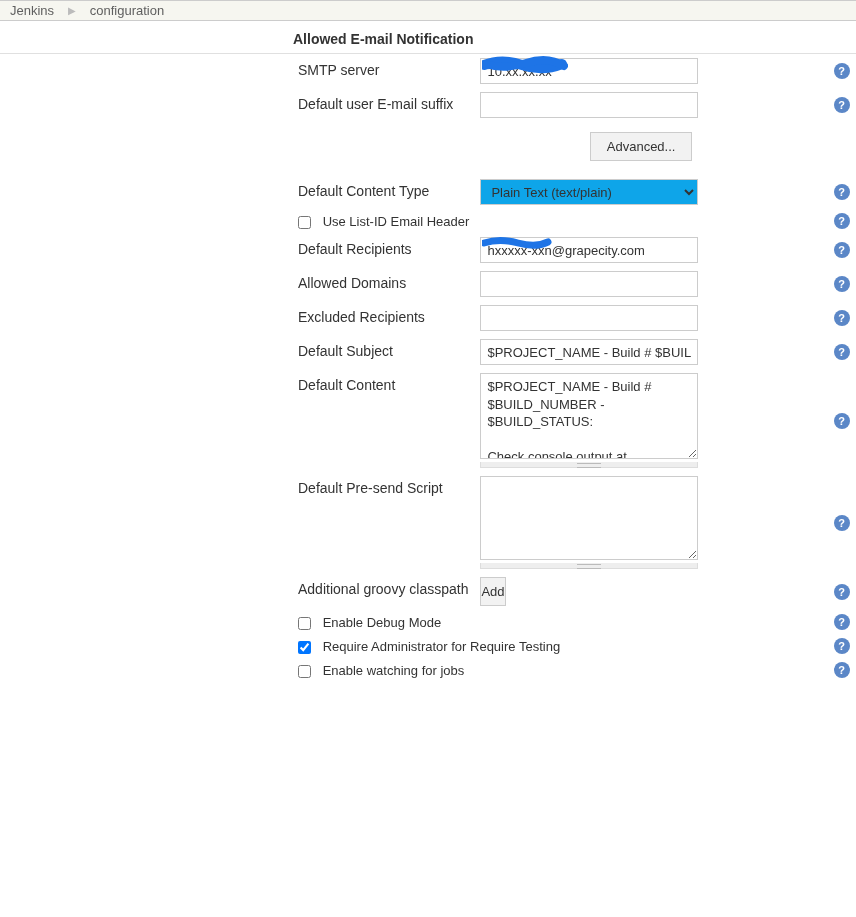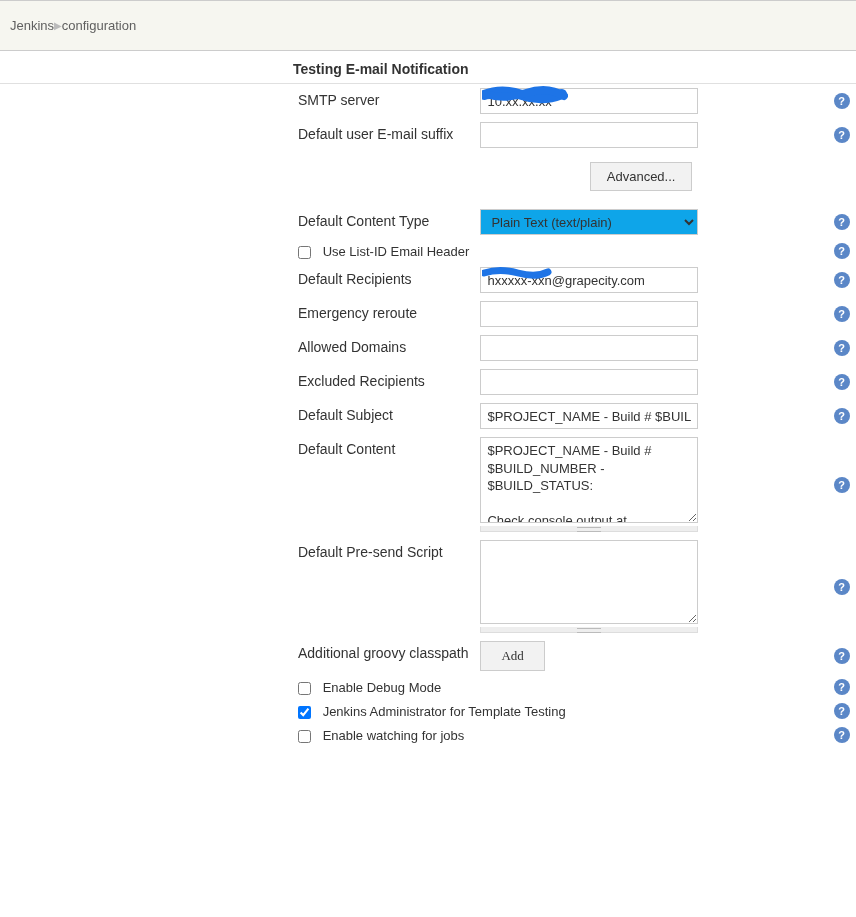--- a/index.html
+++ b/index.html
@@ -1,17 +1,17 @@
 <!DOCTYPE html>
 <html><head>
 <meta charset="utf-8">
 <style>
 * { box-sizing: border-box; margin: 0; padding: 0; }
 body { font-family: Helvetica, Arial, sans-serif; font-size: 13px; color: #333; background: #fff; width: 856px; }
-.breadcrumb { background: #f6f6f0; border-top: 1px solid #ccc; border-bottom: 1px solid #ccc; padding: 17px 10px; display: flex; align-items: center; color: #5f5f5f; }
+.breadcrumb { background: #f6f6f0; border-top: 1px solid #ccc; border-bottom: 1px solid #ccc; padding: 2px 10px; display: flex; align-items: center; gap: 14px; color: #5f5f5f; }
 .breadcrumb a { color: #5f5f5f; text-decoration: none; }
 .breadcrumb .sep { color: #bbb; font-size: 10px; }
 .content { padding: 0 0 20px 0; margin-top: 2px; }
 .section-header { font-weight: bold; color: #333; padding: 8px 0 6px 293px; border-bottom: 1px solid #e0e0e0; font-size: 14px; }
 .form-table { width: 100%; border-collapse: collapse; }
 .form-table td { padding: 4px 6px; vertical-align: top; }
 td.label { width: 300px; padding-left: 298px; color: #333; padding-top: 8px; white-space: nowrap; font-size: 14px; }
 td.control { width: 520px; padding-top: 4px; }
 td.help { width: 30px; text-align: center; vertical-align: middle; }
 input[type=text], select, textarea { width: 218px; border: 1px solid #ccc; padding: 4px 6px; font-family: inherit; font-size: 13px; color: #333; background: #fff; }
@@ -32,21 +32,21 @@
 </head>
 <body>
 
 <div class="breadcrumb">
   <a href="#">Jenkins</a>
   <span class="sep">▶</span>
   <a href="#">configuration</a>
 </div>
 
 <div class="content">
-  <div class="section-header">Testing E-mail Notification</div>
+  <div class="section-header">Allowed E-mail Notification</div>
 
   <table class="form-table">
     <tbody>
         <tr>
       <td class="label">SMTP server</td>
       <td class="control">
         <span class="redact" style="width:218px;">
           <input type="text" value="10.xx.xx.xx" style="">
           <svg width="86" height="18">
                 <path d="M2 9 Q 20 2 40 9 T 80 8" stroke="#1e74e6" stroke-width="10" fill="none" stroke-linecap="round"></path>
@@ -90,25 +90,20 @@
         <span class="redact" style="width:226px;">
           <input type="text" value="hxxxxx-xxn@grapecity.com" style="">
           <svg width="70" height="16">
                 <path d="M2 8 Q 18 3 36 8 T 66 7" stroke="#1e74e6" stroke-width="7" fill="none" stroke-linecap="round"></path>
               </svg>
         </span>
       </td>
       <td class="help"><span class="help-icon">?</span></td>
     </tr>
     <tr>
-      <td class="label">Emergency reroute</td>
-      <td class="control"><input type="text" value="" style=""></td>
-      <td class="help"><span class="help-icon">?</span></td>
-    </tr>
-    <tr>
       <td class="label">Allowed Domains</td>
       <td class="control"><input type="text" value="" style=""></td>
       <td class="help"><span class="help-icon">?</span></td>
     </tr>
     <tr>
       <td class="label">Excluded Recipients</td>
       <td class="control"><input type="text" value="" style=""></td>
       <td class="help"><span class="help-icon">?</span></td>
     </tr>
     <tr>
@@ -129,34 +124,34 @@
     <tr>
       <td class="label">Default Pre-send Script</td>
       <td class="control">
         <textarea rows="5" style="height: 84px;"></textarea>
         <div class="resize-grip"></div>
       </td>
       <td class="help" style="vertical-align:middle;"><span class="help-icon">?</span></td>
     </tr>
     <tr>
       <td class="label">Additional groovy classpath</td>
-      <td class="control"><button class="btn" style="padding:6px 20px;font-family:Liberation Serif, serif;">Add</button></td>
+      <td class="control"><button class="btn" style="padding:6px 0;">Add</button></td>
       <td class="help"><span class="help-icon">?</span></td>
     </tr>
     <tr class="checkbox-row">
       <td class="cbcell" colspan="2">
         <input type="checkbox" style="">
         <span>Enable Debug Mode</span>
       </td>
       <td class="help"><span class="help-icon">?</span></td>
     </tr>
     <tr class="checkbox-row">
       <td class="cbcell" colspan="2">
         <input type="checkbox" checked="" style="">
-        <span>Jenkins Administrator for Template Testing</span>
+        <span>Require Administrator for Require Testing</span>
       </td>
       <td class="help"><span class="help-icon">?</span></td>
     </tr>
     <tr class="checkbox-row">
       <td class="cbcell" colspan="2">
         <input type="checkbox" style="">
         <span>Enable watching for jobs</span>
       </td>
       <td class="help"><span class="help-icon">?</span></td>
     </tr>

